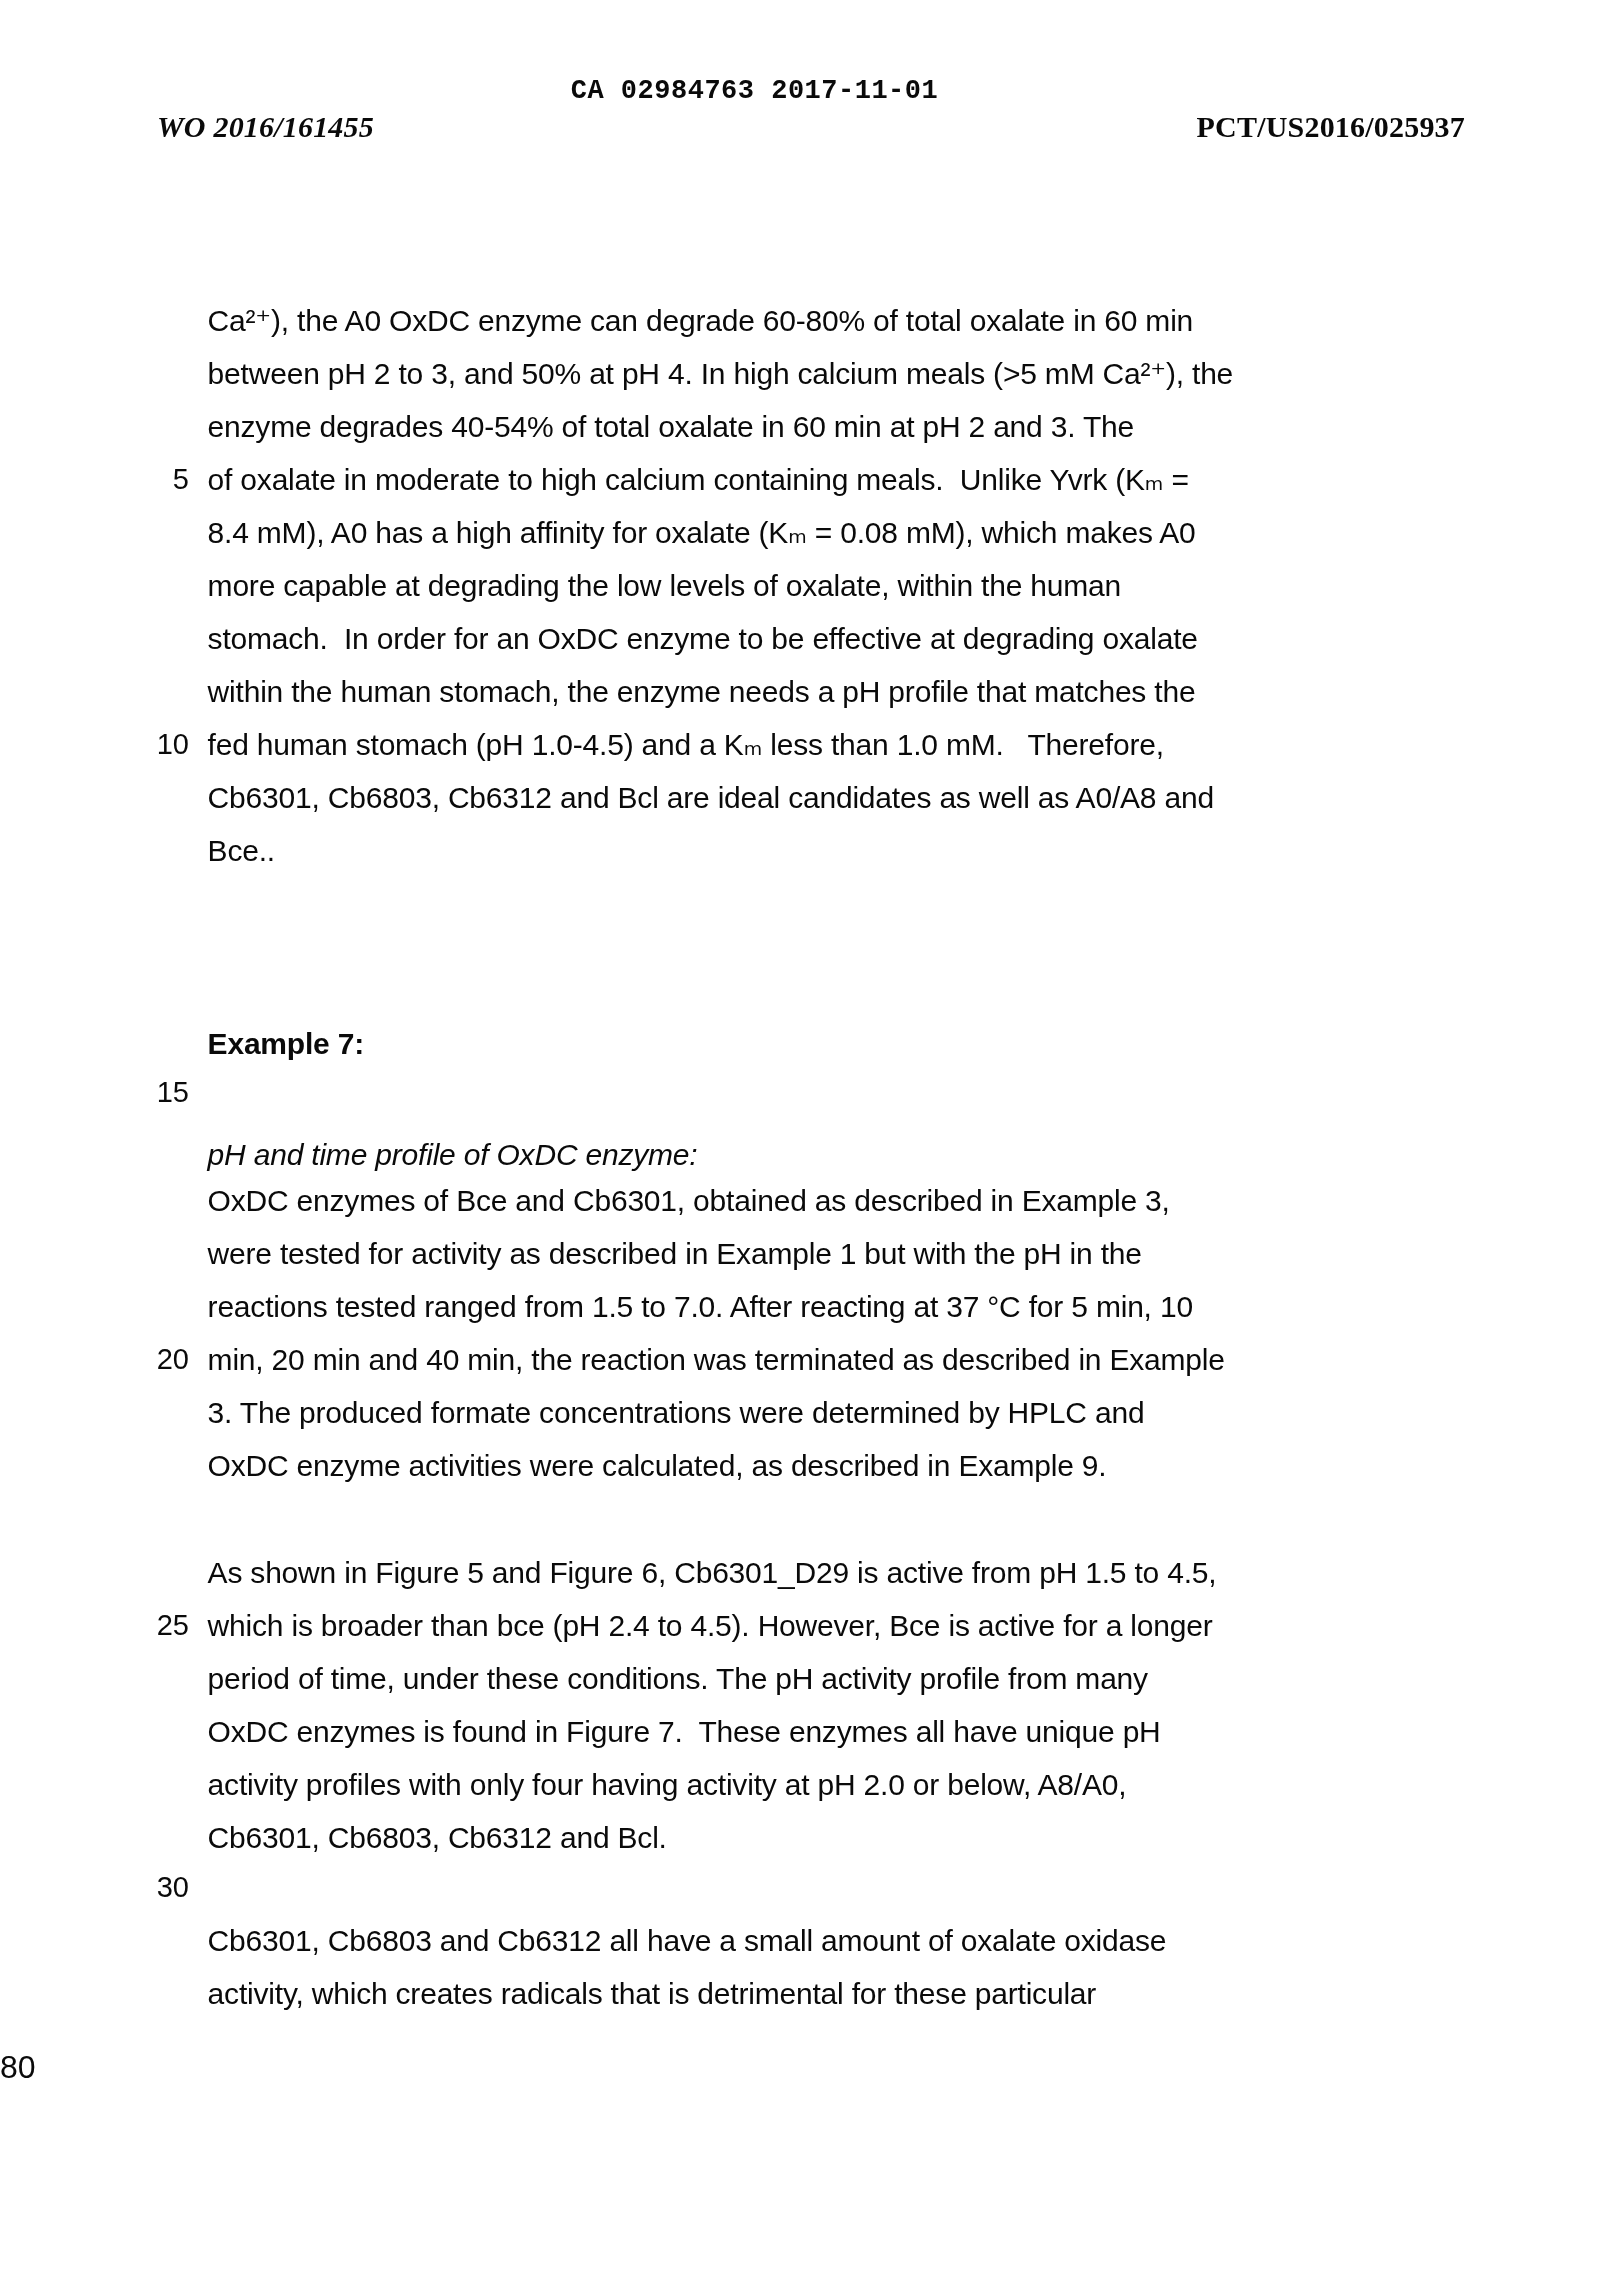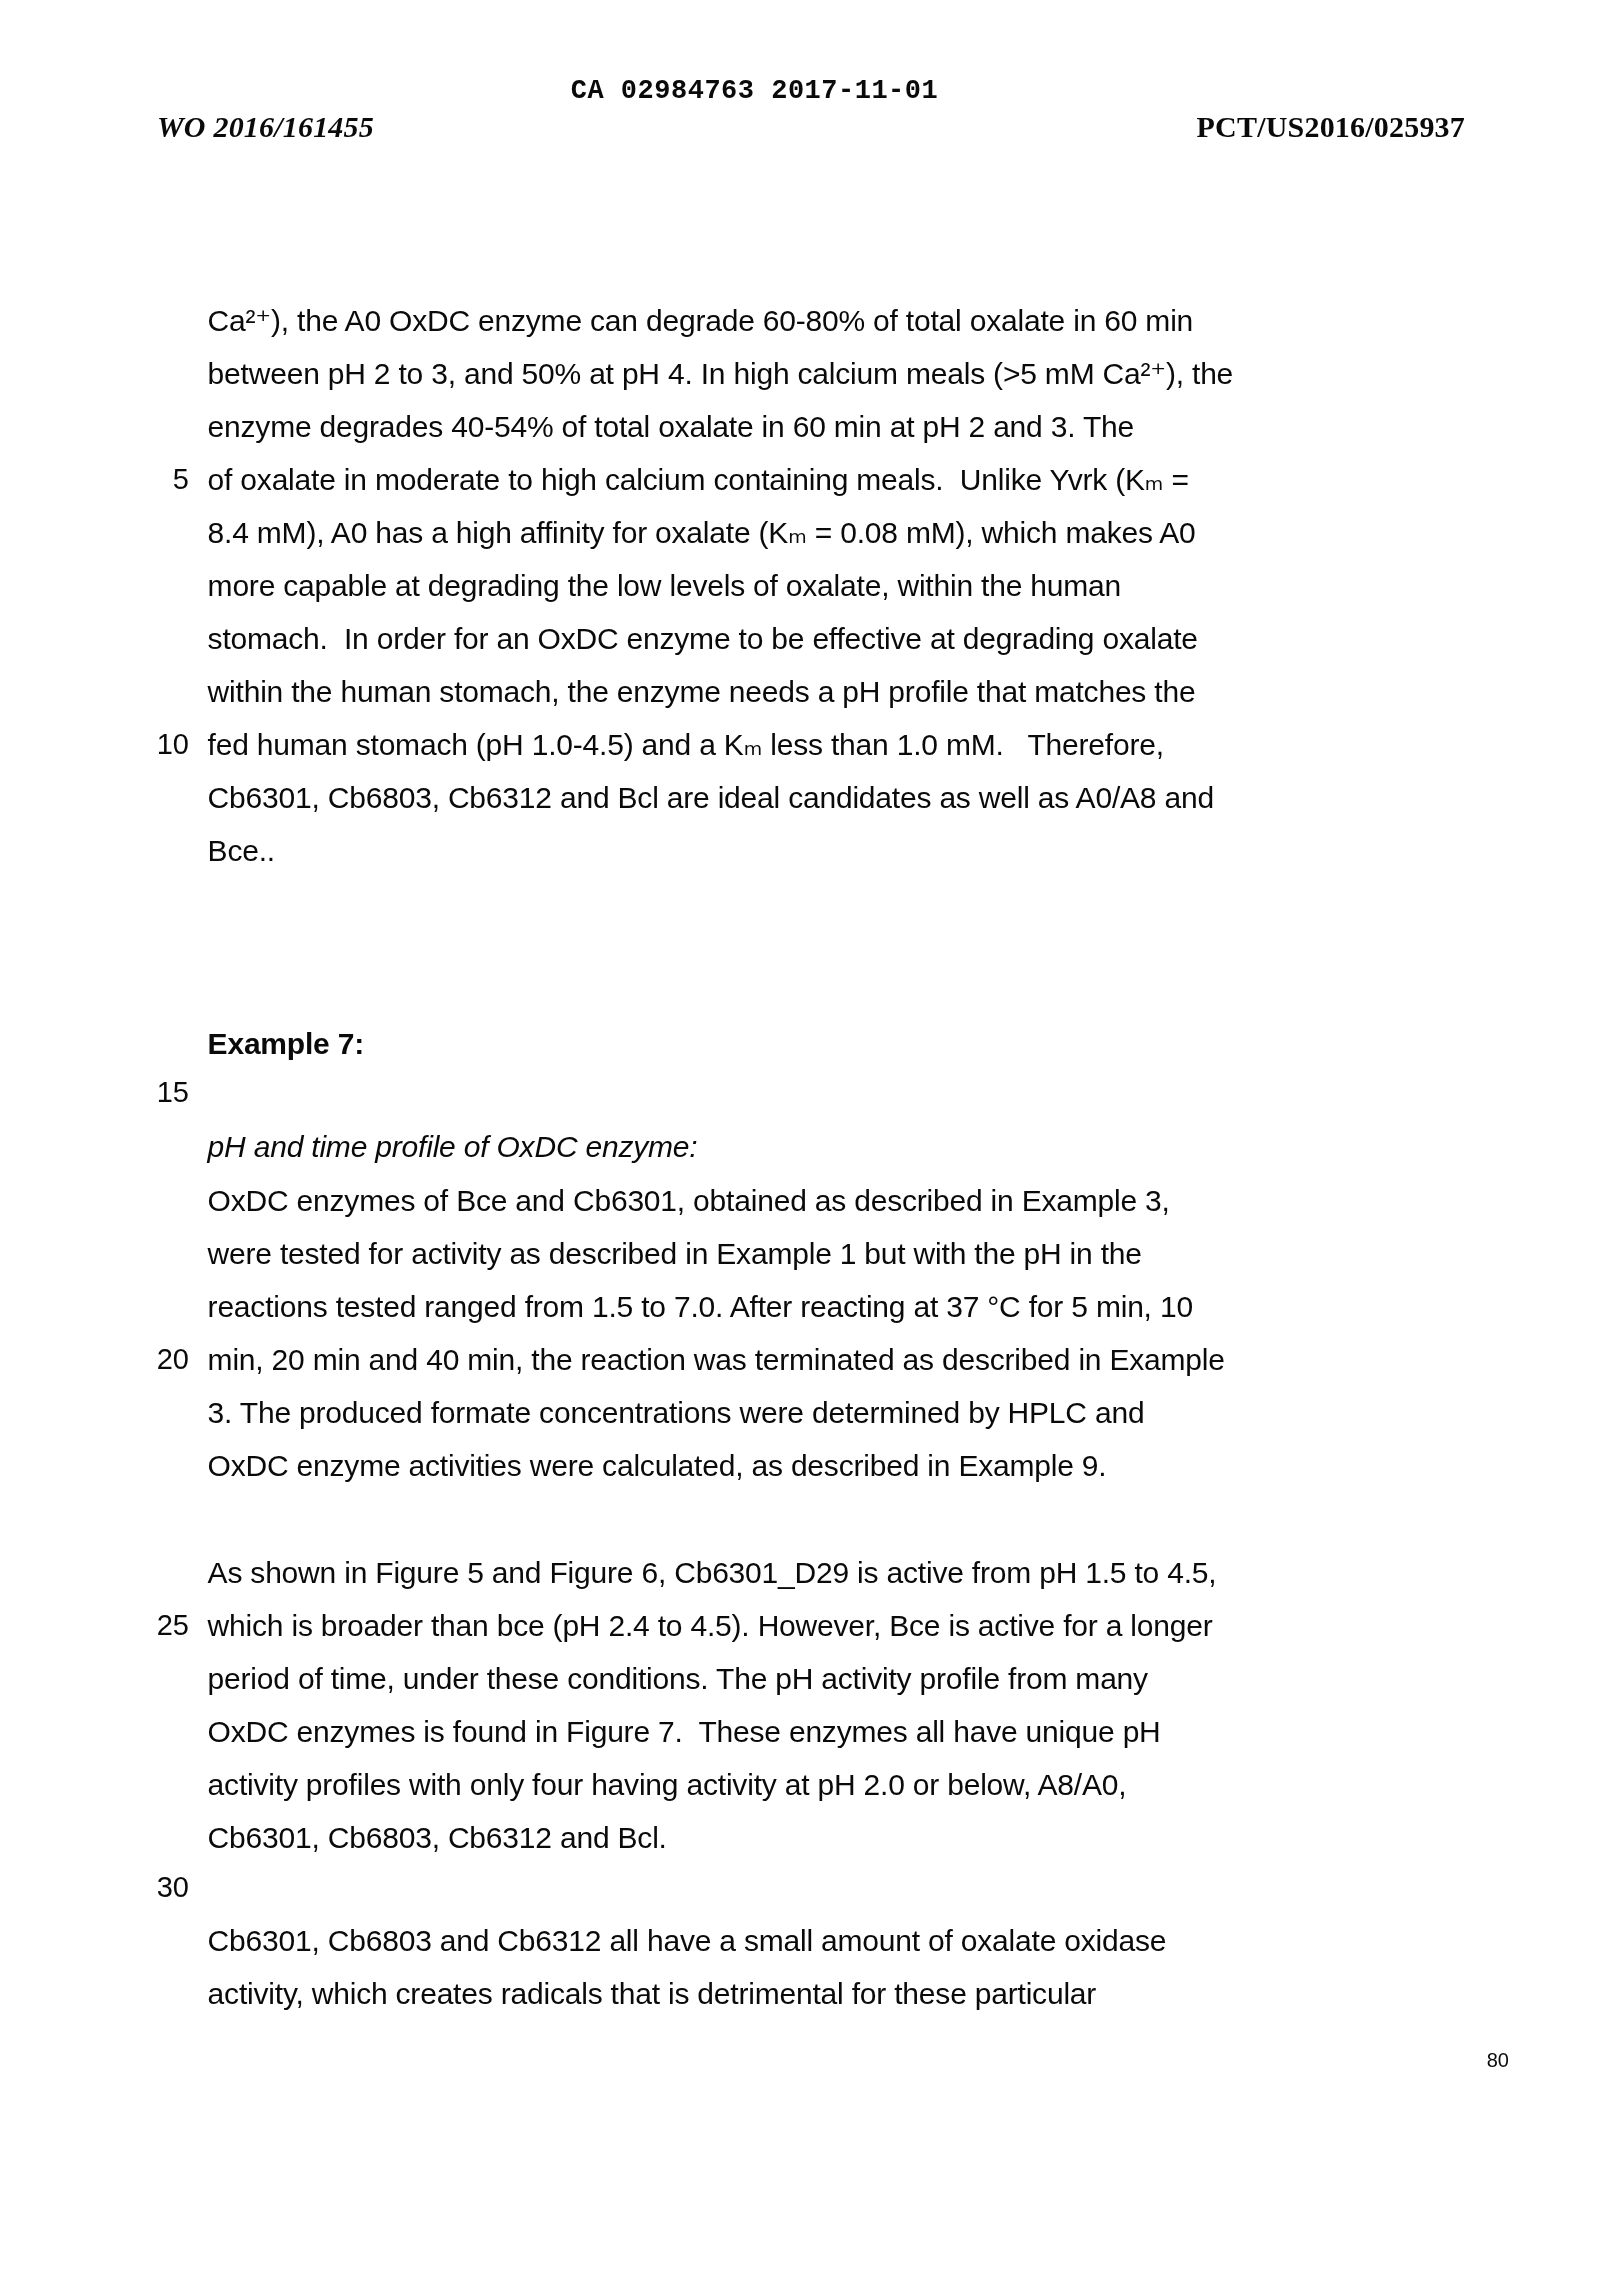--- a/index.html
+++ b/index.html
@@ -68,28 +68,28 @@
     font-size: 29px;
     line-height: 35px;
   }
   .ltext {
     font-size: 30px;
     line-height: 36px;
     white-space: pre;
     letter-spacing: -0.2px;
   }
   .ltext.bold { font-weight: bold; }
-  .ltext.italic { font-style: italic; }
+  .ltext.italic { font-style: italic; margin-top: 8px; }
   .page-number {
     position: absolute;
     top: 2049px;
     left: 0;
     width: 1509px;
-    text-align: right;
-    font-size: 20px;
+    text-align: left;
+    font-size: 32px;
   }
 </style>
 </head>
 <body>
 
 <div class="page">
 
   <div class="ca-stamp">CA 02984763 2017-11-01</div>
 
   <div class="wo-number">WO 2016/161455</div>

